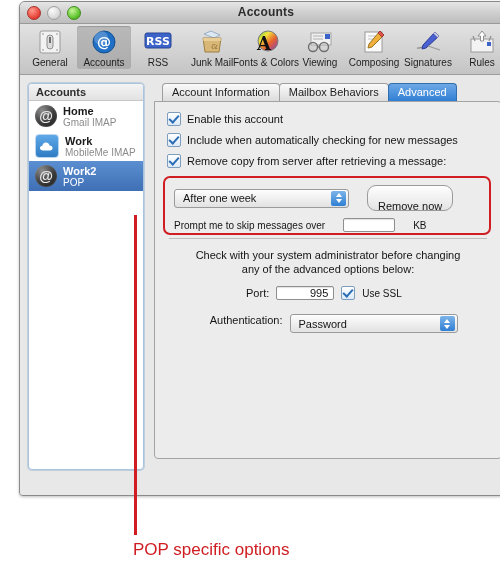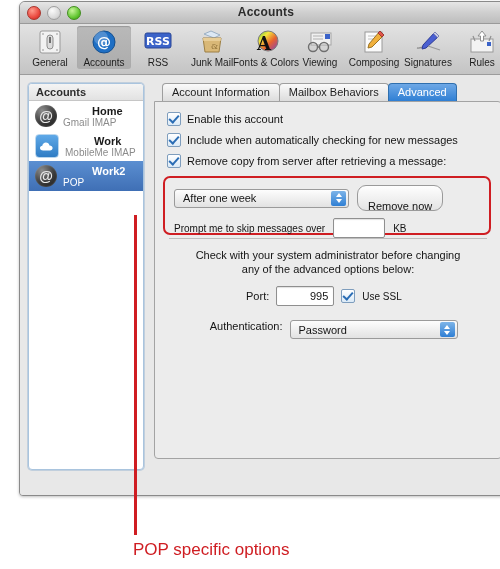--- a/index.html
+++ b/index.html
@@ -73,21 +73,21 @@
     display:flex;align-items:center;justify-content:center;
     color:#e9e9e9;font-size:14px;font-weight:bold;line-height:1;
     box-shadow:inset 0 0 2px rgba(255,255,255,.35);
   }
   .aicon.cloud{
     border-radius:4px;
     background:linear-gradient(to bottom,#5fa9e8 0%,#2f7cc4 100%);
     border:1px solid #b9d6ee;display:flex;align-items:center;justify-content:center;
   }
   .atext{display:flex;flex-direction:column;justify-content:center;overflow:hidden;}
-  .aname{font-size:11px;font-weight:bold;color:#1a1a1a;line-height:12px;margin-left:29px;}
+  .aname{font-size:11px;font-weight:bold;color:#1a1a1a;line-height:12px;}
   .atype{font-size:10px;color:#8b8b8b;line-height:11px;}
 
   .pane{flex:1;padding:8px 10px 0 4px;box-sizing:border-box;}
 
   
   .tabwrap{position:relative;height:19px;}
   .tabs{display:flex;position:relative;z-index:2;margin-left:8px;}
   .tab{
     font-size:11px;line-height:17px;height:17px;padding:0 9px;color:#1d1d1d;
     background:linear-gradient(to bottom,#fafafa,#dcdcdc);
@@ -116,21 +116,21 @@
     content:"";position:absolute;left:3px;top:0px;width:4px;height:8px;
     border:solid #2b6db5;border-width:0 2px 2px 0;transform:rotate(42deg);
   }
   .chklabel{font-size:11px;color:#141414;}
 
   .popbox{
     position:absolute;left:8px;top:74px;width:328px;height:59px;
     border:2px solid #cf1d22;border-radius:7px;box-sizing:border-box;
     padding:7px 9px 0 9px;
   }
-  .row{display:flex;align-items:center;gap:8px;text-align:center;}
+  .row{display:flex;align-items:center;gap:18px;text-align:center;}
   .select{
     height:19px;box-sizing:border-box;border:1px solid #9a9a9a;border-radius:3px;
     background:linear-gradient(to bottom,#fdfdfd,#e2e2e2);
     font-size:11px;color:#141414;display:flex;align-items:center;
     padding:0 22px 0 8px;position:relative;
   }
   .stepper{
     position:absolute;right:2px;top:1px;width:15px;height:15px;border-radius:2px;
     background:linear-gradient(to bottom,#7db4e8,#2f7fd4);
     display:flex;flex-direction:column;align-items:center;justify-content:center;gap:2px;
@@ -139,21 +139,21 @@
   .stepper .up{border-bottom:4px solid #ffffff;}
   .stepper .dn{border-top:4px solid #ffffff;}
 
   .btn{
     height:19px;line-height:17px;box-sizing:border-box;padding:12px 10px;
     border:1px solid #9a9a9a;border-radius:9px;font-size:11px;color:#141414;
     background:linear-gradient(to bottom,#fefefe,#e4e4e4);white-space:nowrap;cursor:default;
   }
   .lbl{font-size:10px;color:#141414;white-space:nowrap;}
   .field{
-    height:20px;box-sizing:border-box;border:1px solid #8f8f8f;
+    height:14px;box-sizing:border-box;border:1px solid #8f8f8f;
     background:#ffffff;border-radius:2px;font-size:11px;color:#141414;
     display:flex;align-items:center;justify-content:flex-end;padding:0 5px;
     box-shadow:inset 0 1px 1px rgba(0,0,0,.12);
   }
 
   .hr{height:1px;background:#bdbdbd;margin:8px 2px 9px 2px;}
   .note{font-size:11px;color:#141414;line-height:14px;text-align:center;margin:0 14px 10px 14px;}
   .frow{display:flex;align-items:center;gap:7px;margin-bottom:7px;justify-content:center;}
   .flabel{font-size:11px;color:#141414;text-align:right;width:84px;flex:0 0 84px;}
 

